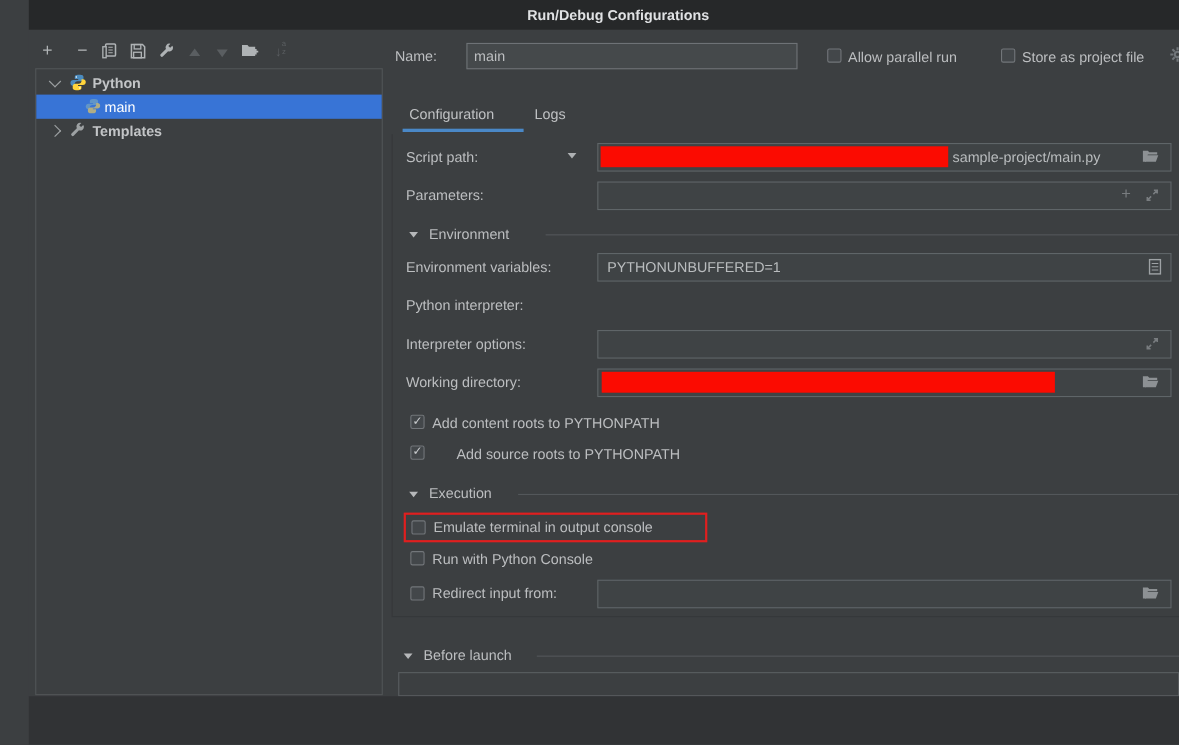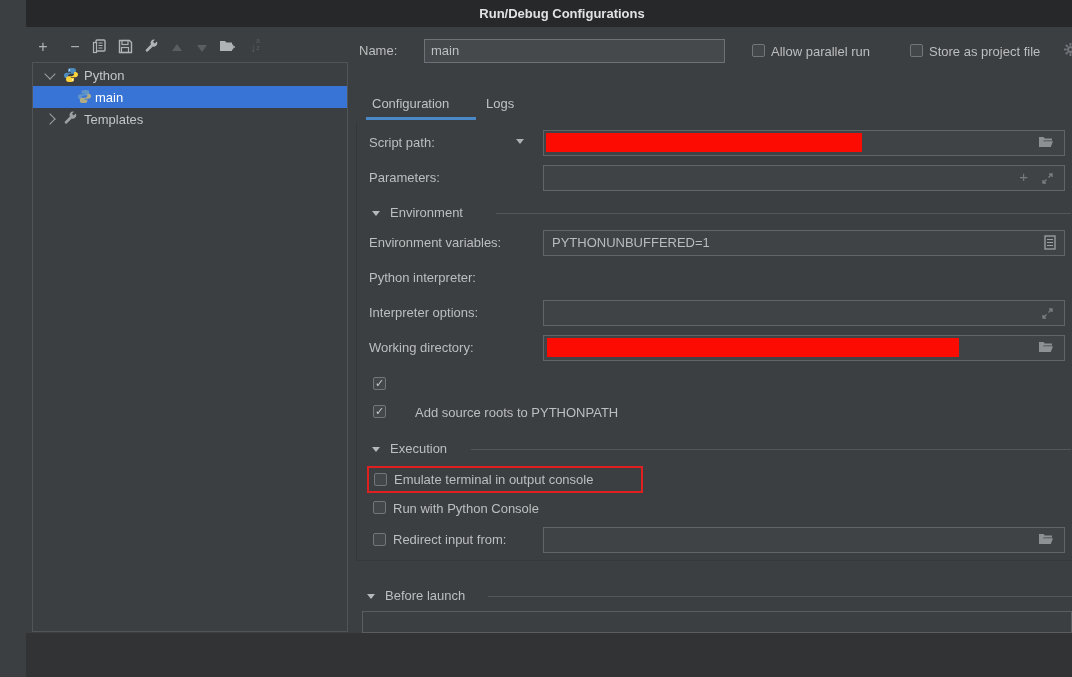--- a/index.html
+++ b/index.html
@@ -13,21 +13,21 @@
   
   .tbi{position:absolute;top:37px;width:20px;height:20px;color:#afb3b5;font-size:16px;line-height:20px;text-align:center;}
   .tbi.dis{color:#5a5e61;}
   .tbi svg{display:block;margin:2px auto 0 auto;}
 
   
   .tree{position:absolute;left:6px;top:62px;width:316px;height:570px;border:1px solid #525557;background:#3c3f41;box-sizing:border-box;}
   .trow{height:22px;display:flex;align-items:center;font-size:13px;color:#c3c5c7;}
   .trow.sel{background:#3874d6;color:#ffffff;}
   .trow .lab{margin-left:5px;}
-  .bold{font-weight:normal;}
+  .bold{font-weight:bold;}
   .chev{width:7px;height:7px;border-right:1.5px solid #9da1a3;border-bottom:1.5px solid #9da1a3;display:inline-block;flex:0 0 auto;}
   .chev.down{transform:rotate(45deg);margin-top:-3px;}
   .chev.right{transform:rotate(-45deg);}
   .ticon{width:16px;height:16px;margin-left:9px;flex:0 0 auto;}
   .ticon svg{display:block;}
 
   
   .lbl{position:absolute;color:#bcbec0;font-size:13px;}
   .field{position:absolute;left:517px;width:520px;height:24px;border:1px solid #5f6568;background:#3f4345;box-sizing:content-box;}
   .field .val{position:absolute;top:0;line-height:24px;font-size:13px;color:#b9bcbe;white-space:nowrap;}
@@ -173,20 +173,21 @@
   <span class="tab" style="left:460px;">Logs</span>
   <div class="tab-underline"></div>
 
   <div class="sp-edge" style="left:330px;top:122px;width:1px;height:438px;"></div>
   <div class="sp-edge" style="left:330px;top:560px;width:720px;height:1px;"></div>
 
   <span class="lbl" style="left:343px;top:135px;">Script path:</span>
   <span class="tri-down" style="position:absolute;left:490px;top:139px;"></span>
   <div class="field" style="top:130px;">
     <div class="redact" style="left:2px;top:2px;width:316px;height:19px;"></div>
+    <span class="val" style="left:322px;">sample-project/main.py</span>
     <span class="fold-ic" style="left:494px;">
       <svg width="16" height="14" viewBox="0 0 16 14">
           <path d="M1 2h4.5L6.8 3.4H14v2H5.5L3.6 12H1z" fill="#8d9194"></path>
           <path d="M4.6 6.2H15L12.8 12H2.8z" fill="#8d9194"></path>
         </svg>
     </span>
   </div>
 
   <span class="lbl" style="left:343px;top:170px;">Parameters:</span>
   <div class="field" style="top:165px;">
@@ -237,20 +238,21 @@
     <div class="redact" style="left:3px;top:2px;width:412px;height:19px;"></div>
     <span class="fold-ic" style="left:494px;">
       <svg width="16" height="14" viewBox="0 0 16 14">
           <path d="M1 2h4.5L6.8 3.4H14v2H5.5L3.6 12H1z" fill="#8d9194"></path>
           <path d="M4.6 6.2H15L12.8 12H2.8z" fill="#8d9194"></path>
         </svg>
     </span>
   </div>
 
   <span class="cb" style="left:347px;top:377px;">✓</span>
+  <span class="cblab" style="left:367px;top:377px;">Add content roots to PYTHONPATH</span>
   <span class="cb" style="left:347px;top:405px;">✓</span>
   <span class="cblab" style="left:389px;top:405px;">Add source roots to PYTHONPATH</span>
 
   <span class="sec-tri" style="left:346px;top:447px;"></span>
   <span class="lbl" style="left:364px;top:441px;">Execution</span>
   <div class="sec-line" style="left:445px;top:449px;width:600px;"></div>
 
   <div class="annot"></div>
   <span class="cb" style="left:348px;top:473px;"></span>
   <span class="cblab" style="left:368px;top:472px;text-align:center;">Emulate terminal in output console</span>

